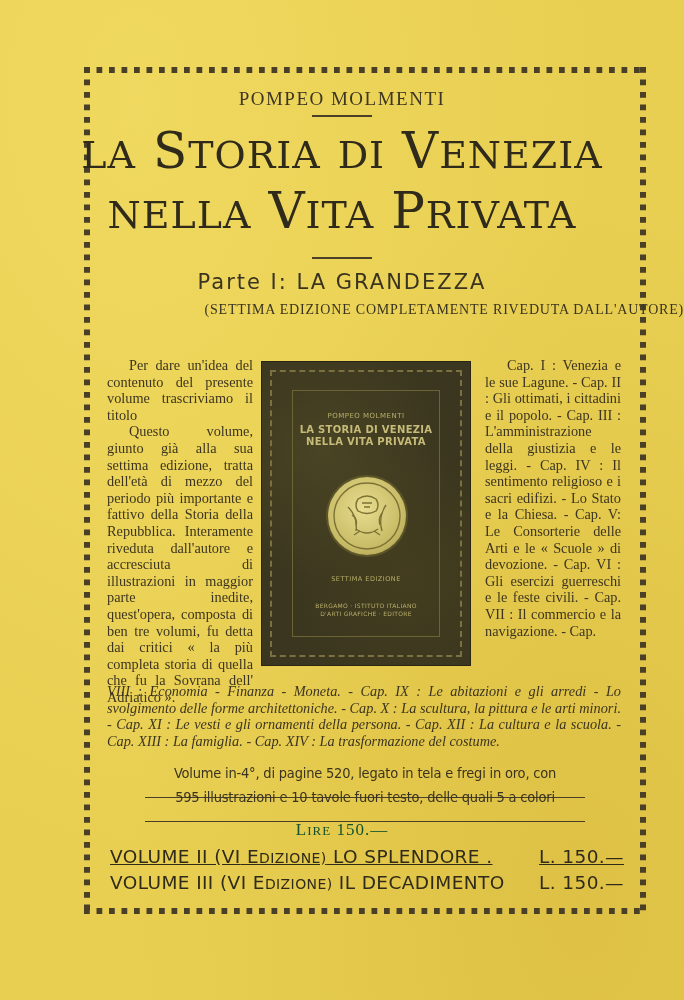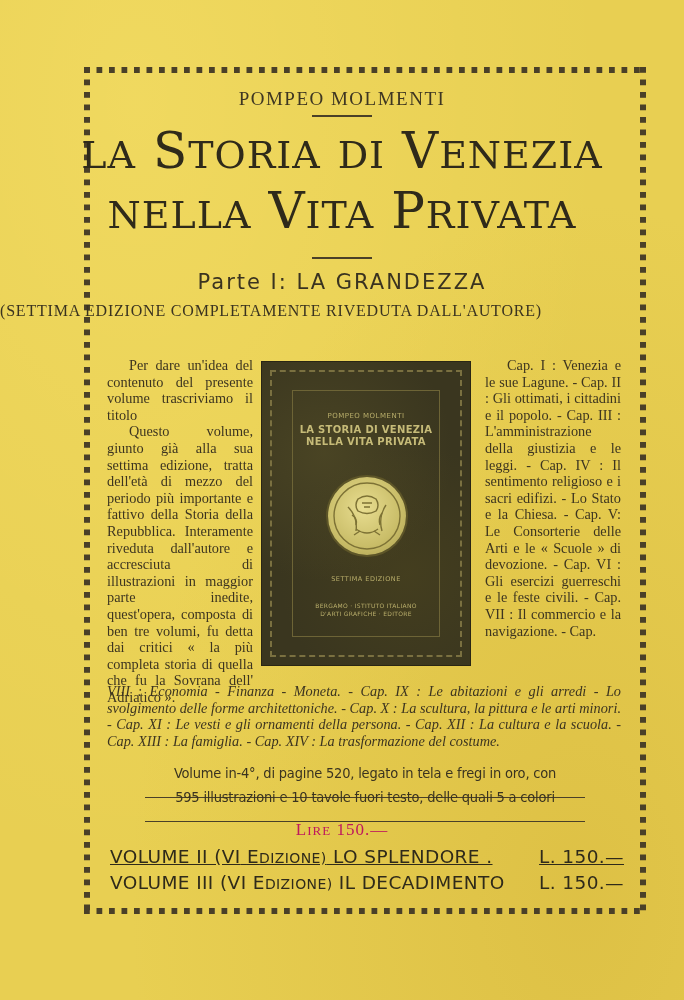--- a/index.html
+++ b/index.html
@@ -63,21 +63,21 @@
     .sc-small { font-size: 38px; }
 
     .subtitle {
       position: absolute; left: 0; right: 0; top: 270px;
       text-align: center; font-size: 21px; letter-spacing: 2px;
       font-family: "DejaVu Sans", "Liberation Sans", sans-serif;
       color: #3a3320;
     }
     .edition-note {
       position: absolute; left: 0; right: 0; top: 302px;
-      text-align: left; font-size: 16px; letter-spacing: 0.8px;
+      text-align: right; font-size: 14px; letter-spacing: 0.8px;
       color: #3a3320;
     }
 
     .body-text {
       font-size: 14.3px; line-height: 16.6px; color: #3d3520;
       text-align: justify;
     }
     .col-left {
       position: absolute; left: 107px; top: 357px; width: 146px;
     }
@@ -140,21 +140,21 @@
       text-align: center; font-size: 14.5px; color: #3a3320;
       font-family: "DejaVu Sans Condensed", "DejaVu Sans", sans-serif;
       border-bottom: 1.2px solid #4a4028; padding-bottom: 16px;
       white-space: nowrap; letter-spacing: -0.2px;
     }
     .specs-1 { top: 765px; }
     .specs-2 { top: 789px; }
 
     .price {
       position: absolute; left: 0; right: 0; top: 820px;
-      text-align: center; font-size: 17px; color: #be185d;
+      text-align: center; font-size: 17px; color: #14532d;
       letter-spacing: 1px;
     }
     .price .sc { font-size: 13px; }
 
     .volume-line {
       position: absolute; left: 110px; width: 514px;
       font-size: 18.5px; color: #2f2a1a; white-space: nowrap;
       font-family: "DejaVu Sans", "Liberation Sans", sans-serif;
       letter-spacing: 0.4px;
       display: flex; justify-content: space-between;

